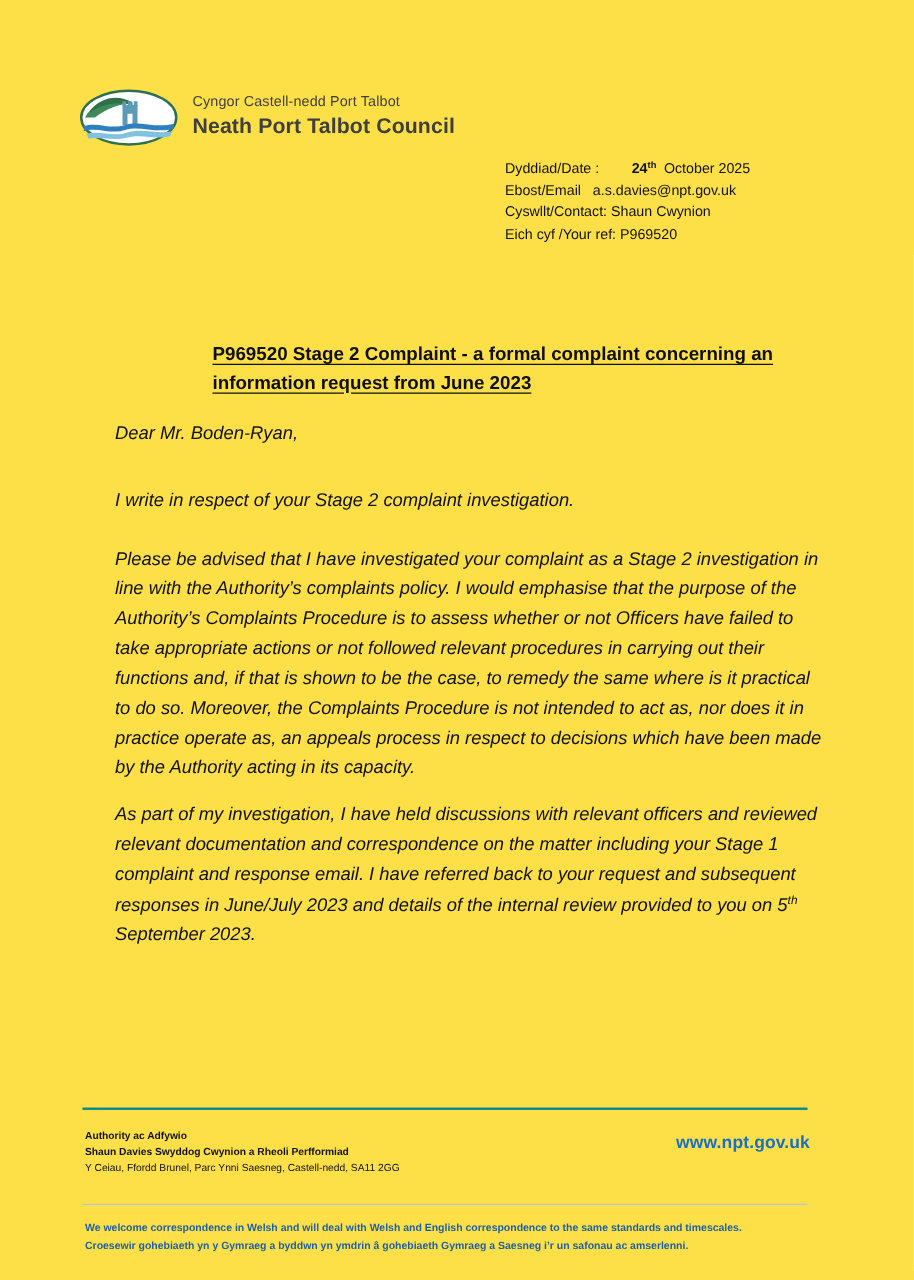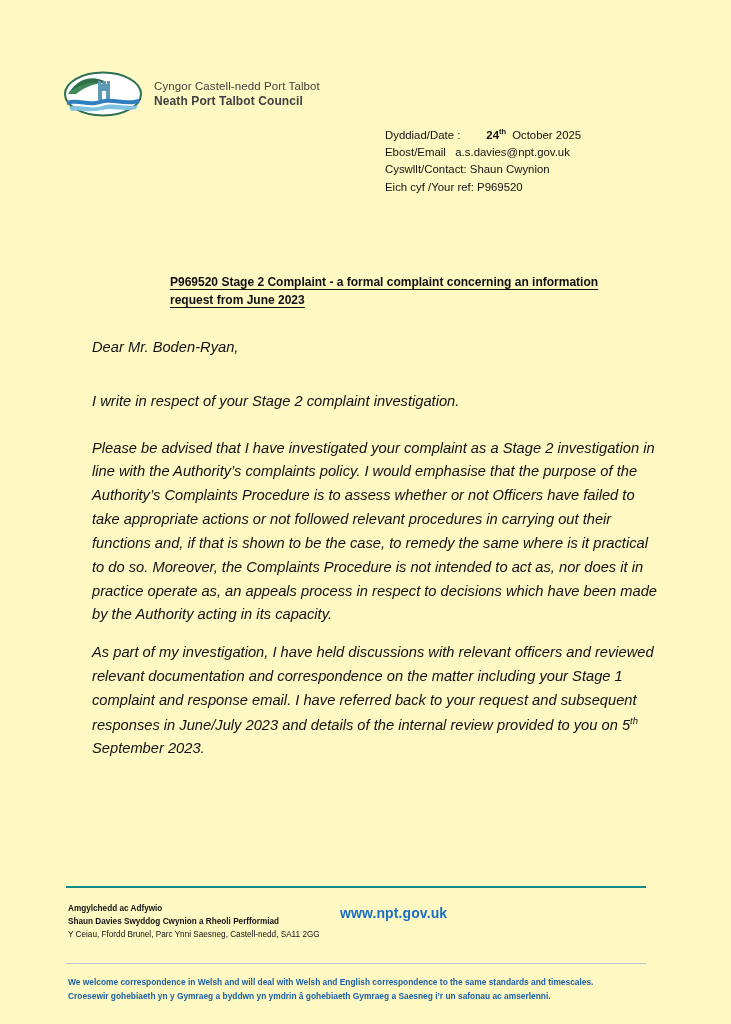--- a/index.html
+++ b/index.html
@@ -11,21 +11,21 @@
     width: 731px;
     height: 1024px;
     position: relative;
     font-family: "Liberation Sans", sans-serif;
     color: #1a1a1a;
     overflow: hidden;
   }
   .page {
     position: absolute;
     inset: 0;
-    background: #fef9c3;
+    background: #fde047;
   }
 
   
   .letterhead {
     position: absolute;
     left: 62px;
     top: 70px;
     display: flex;
     align-items: center;
     gap: 10px;
@@ -38,31 +38,31 @@
   .crest-text {
     line-height: 1.32;
   }
   .crest-text .cy {
     font-size: 11.5px;
     color: #3f3f3f;
     font-family: "Liberation Sans", sans-serif;
     letter-spacing: 0.1px;
   }
   .crest-text .en {
-    font-size: 12px;
+    font-size: 17px;
     color: #3f3f3f;
     font-weight: bold;
     font-family: "Liberation Sans", sans-serif;
     letter-spacing: 0.1px;
   }
 
   
   .contact {
     position: absolute;
-    left: 385px;
+    left: 404px;
     top: 126px;
     font-size: 11.4px;
     color: #111;
     line-height: 1.52;
   }
   .contact .row {
     white-space: nowrap;
   }
   .contact .bold { font-weight: bold; }
   .contact sup {
@@ -71,21 +71,21 @@
   }
   .contact .date-row .gap { display: inline-block; width: 26px; }
   .contact .date-row .gap2 { display: inline-block; width: 6px; }
 
   
   .title {
     position: absolute;
     left: 170px;
     top: 273px;
     width: 460px;
-    font-size: 12px;
+    font-size: 15px;
     font-weight: bold;
     line-height: 1.5;
     text-decoration: underline;
     text-underline-offset: 3px;
     color: #0f0f0f;
   }
 
   
   .body-text {
     position: absolute;
@@ -125,21 +125,21 @@
     color: #111;
     line-height: 1.6;
   }
   .footer-cols {
     display: flex;
   }
   .footer-col-left { width: 272px; }
   .footer-col-mid { width: 200px; }
   .footer-col-right {
     flex: 1;
-    text-align: left;
+    text-align: right;
   }
   .footer .b { font-weight: bold; }
   .footer .web {
     color: #1a6fc4;
     font-weight: bold;
     font-size: 14px;
     letter-spacing: 0.1px;
   }
   .footer-note {
     position: absolute;
@@ -216,21 +216,21 @@
     <p class="salutation">Dear Mr. Boden-Ryan,</p>
     <p class="lead">I write in respect of your Stage 2 complaint investigation.</p>
     <p>Please be advised that I have investigated your complaint as a Stage 2 investigation in line with the Authority’s complaints policy. I would emphasise that the purpose of the Authority’s Complaints Procedure is to assess whether or not Officers have failed to take appropriate actions or not followed relevant procedures in carrying out their functions and, if that is shown to be the case, to remedy the same where is it practical to do so. Moreover, the Complaints Procedure is not intended to act as, nor does it in practice operate as, an appeals process in respect to decisions which have been made by the Authority acting in its capacity.</p>
     <p><span>As part of my investigation, I have held discussions with relevant officers and reviewed relevant documentation and correspondence on the matter including your Stage 1 complaint and response email. I have referred back to your request and subsequent responses in June/July 2023 and details of the internal review provided to you on 5</span><sup>th</sup><span> September 2023.</span></p>
   </div>
 
   <div class="footer-rule"></div>
   <div class="footer">
     <div class="footer-cols">
       <div class="footer-col-left">
-        <div class="b">Amgylchedd ac Adfywio</div>
+        <div class="b">Authority ac Adfywio</div>
         <div class="b">Shaun Davies Swyddog Cwynion a Rheoli Perfformiad</div>
         <div>Y Ceiau, Ffordd Brunel, Parc Ynni Saesneg, Castell-nedd, SA11 2GG</div>
       </div>
       <div class="footer-col-right">
         <div class="web">www.npt.gov.uk</div>
       </div>
     </div>
   </div>
 
   <div class="footer-note-rule"></div>

